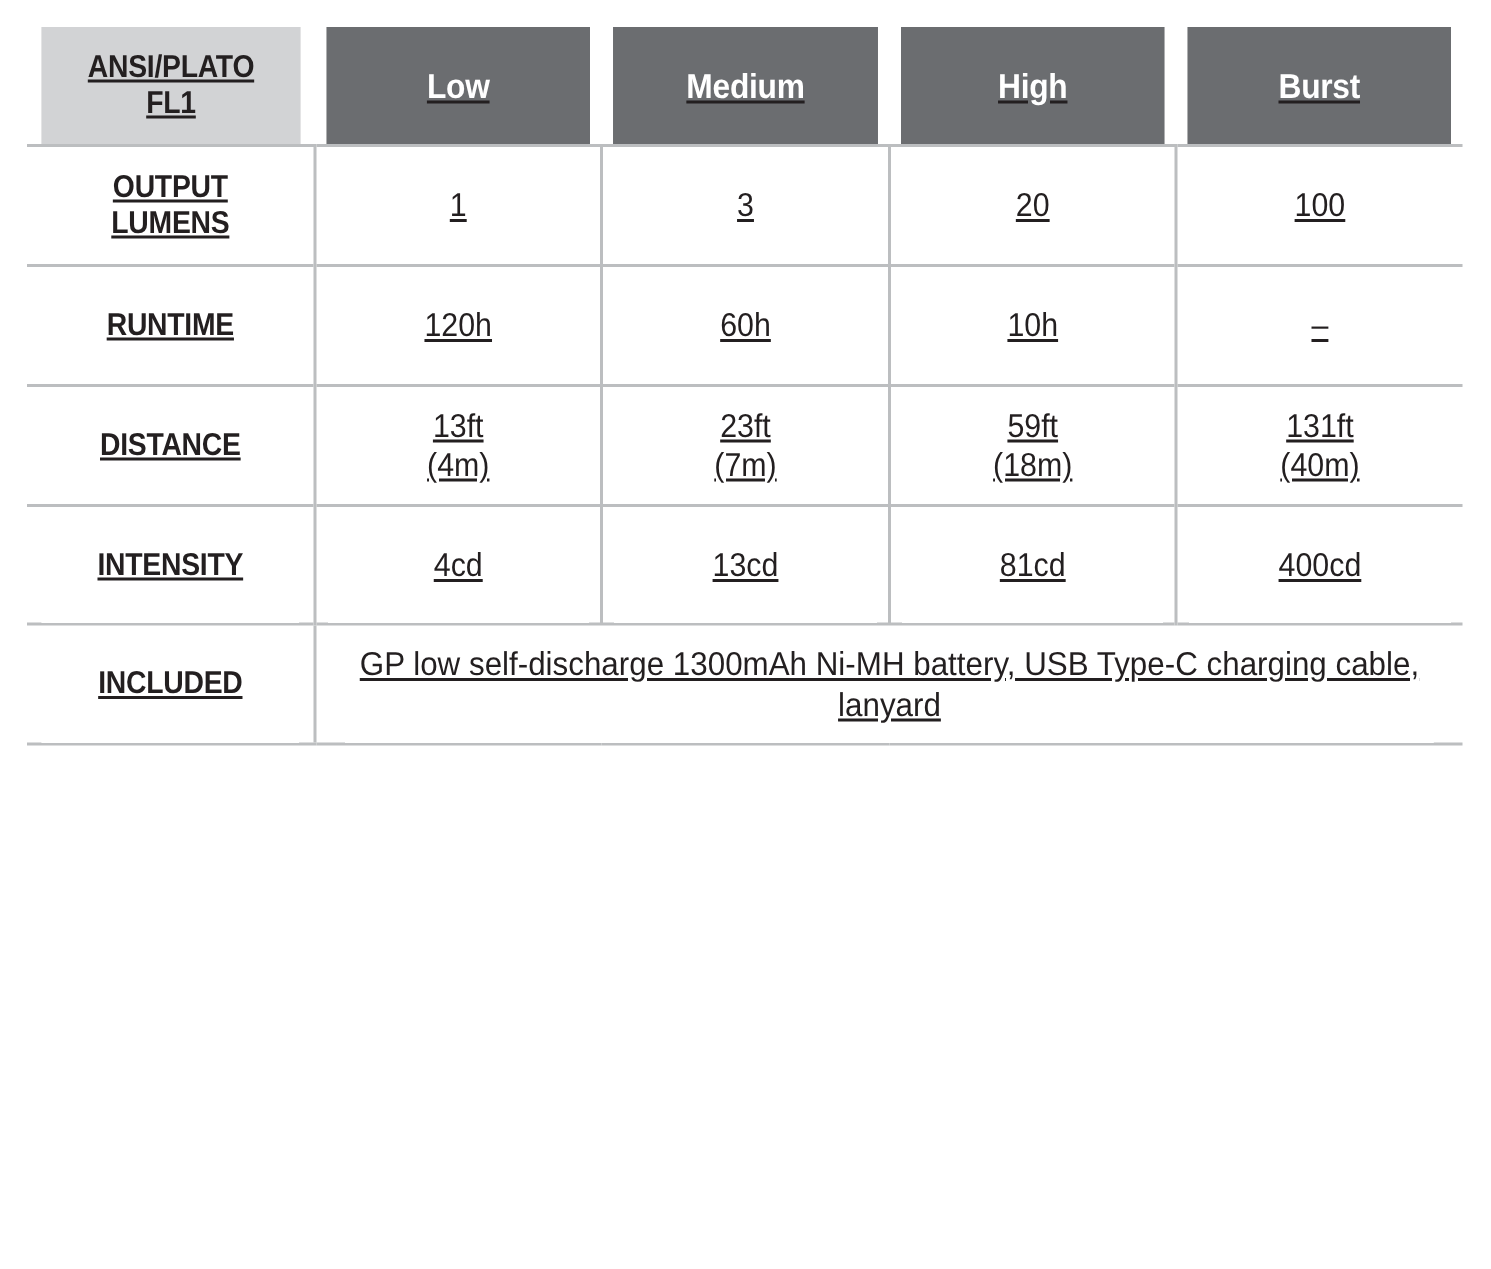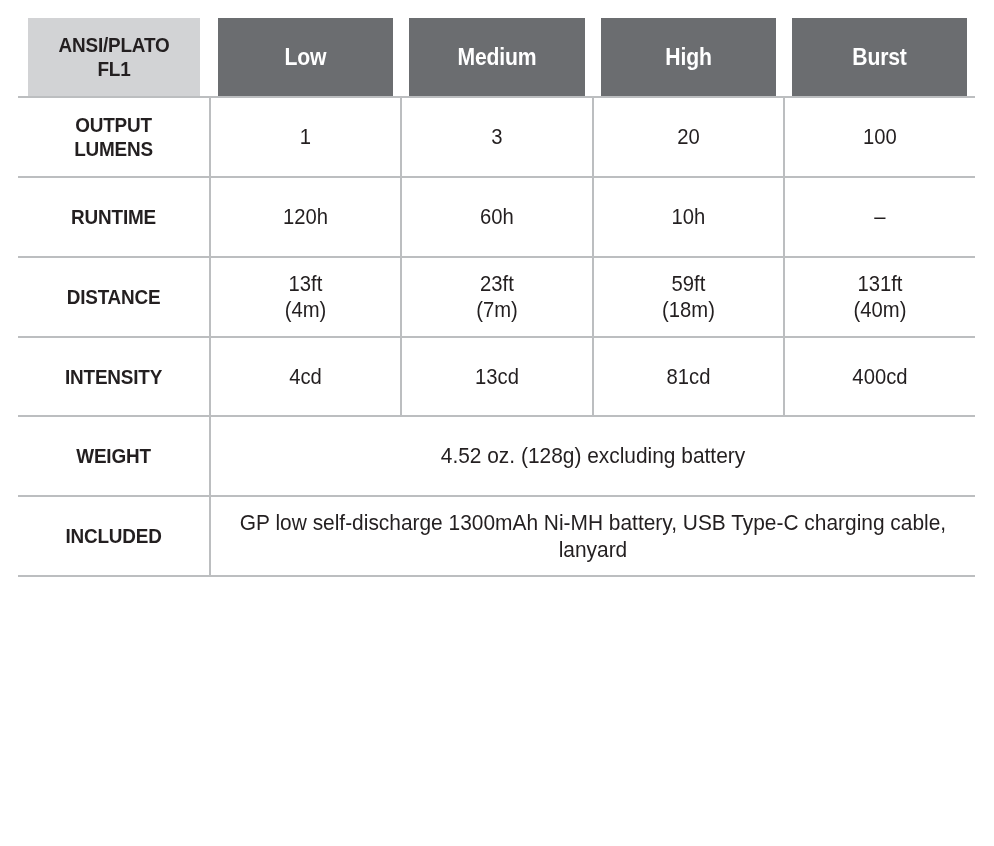--- a/index.html
+++ b/index.html
@@ -20,20 +20,21 @@
     position: absolute;
     left: 18px;
     top: 18px;
     width: 957px;
   }
 
   table.spec {
     width: 957px;
     border-collapse: collapse;
     table-layout: fixed;
+    text-decoration: underline;
   }
 
   table.spec col.c-label  { width: 192px; }
   table.spec col.c-low    { width: 191px; }
   table.spec col.c-med    { width: 192px; }
   table.spec col.c-high   { width: 191px; }
   table.spec col.c-burst  { width: 191px; }
 
   
   tr.head-row td {
@@ -178,26 +179,20 @@
         </td>
         <td class="val">4cd</td>
         <td class="val">13cd</td>
         <td class="val">81cd</td>
         <td class="val">400cd</td>
       </tr>
 
 
 
 
-      <tr class="body-row h-80">
-        <td class="row-label">
-          <span>WEIGHT</span>
-        </td>
-        <td class="span-val" colspan="4">4.52 oz. (128g) excluding battery</td>
-      </tr>
 
       <tr class="body-row h-80b">
         <td class="row-label">
           <span>INCLUDED</span>
         </td>
         <td class="span-val" colspan="4">GP low self-discharge 1300mAh Ni-MH battery, USB Type-C charging cable, lanyard</td>
       </tr>
 
     </tbody>
   </table>

